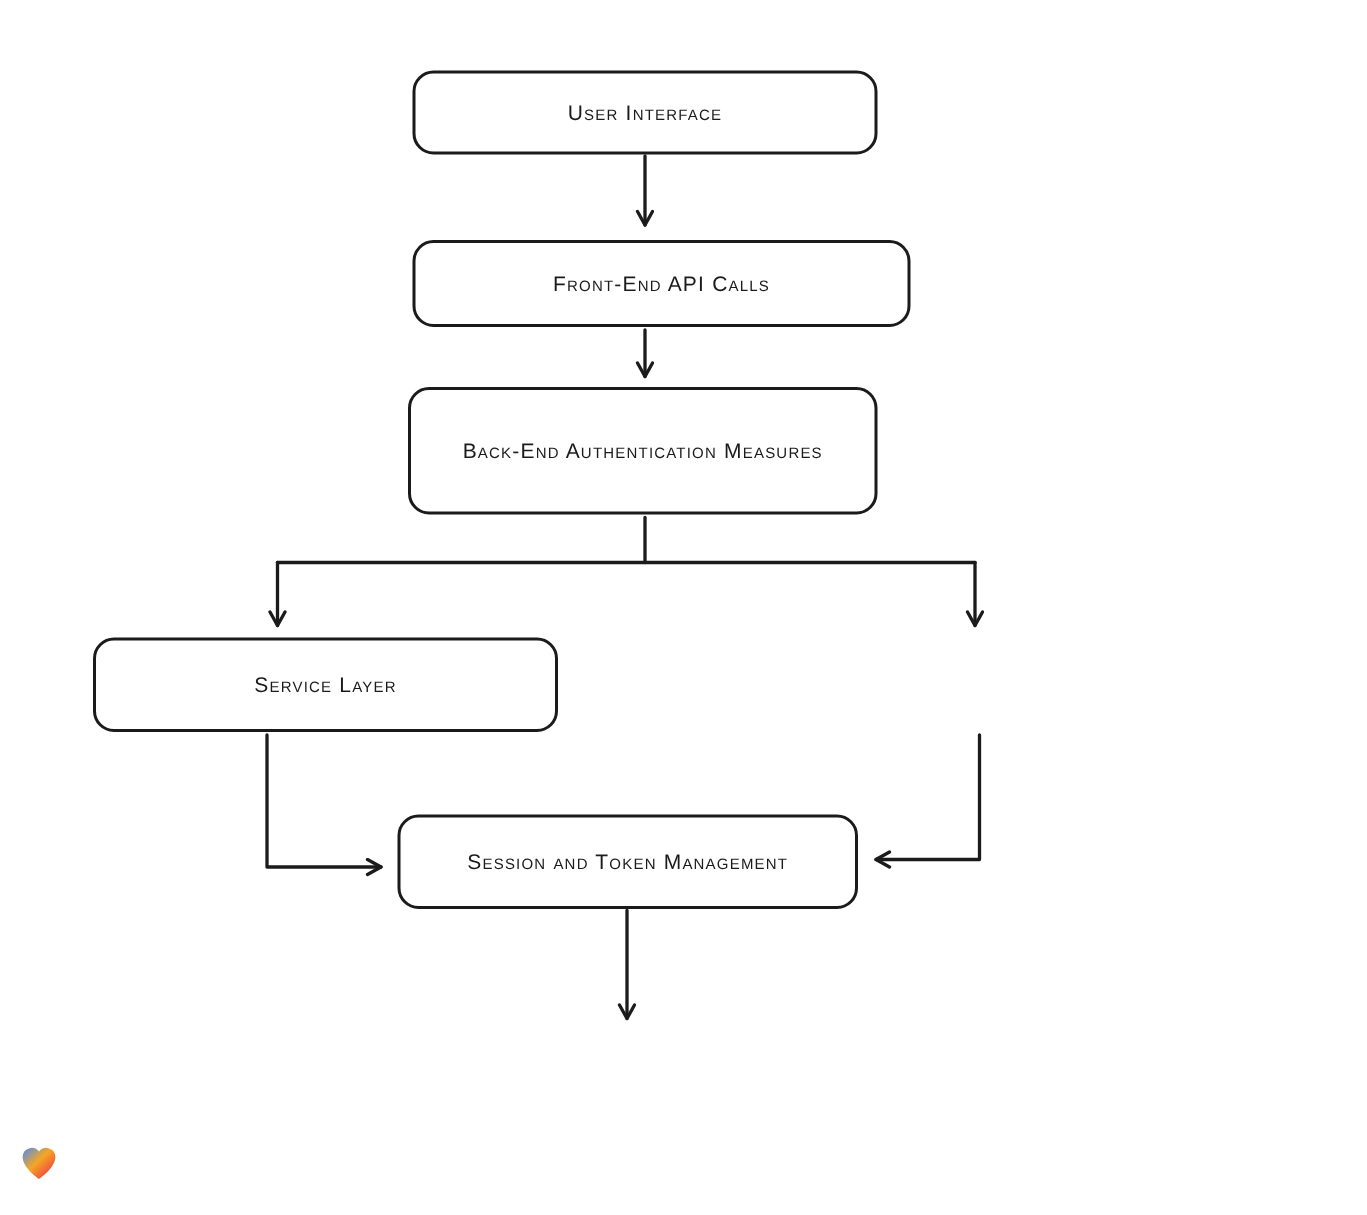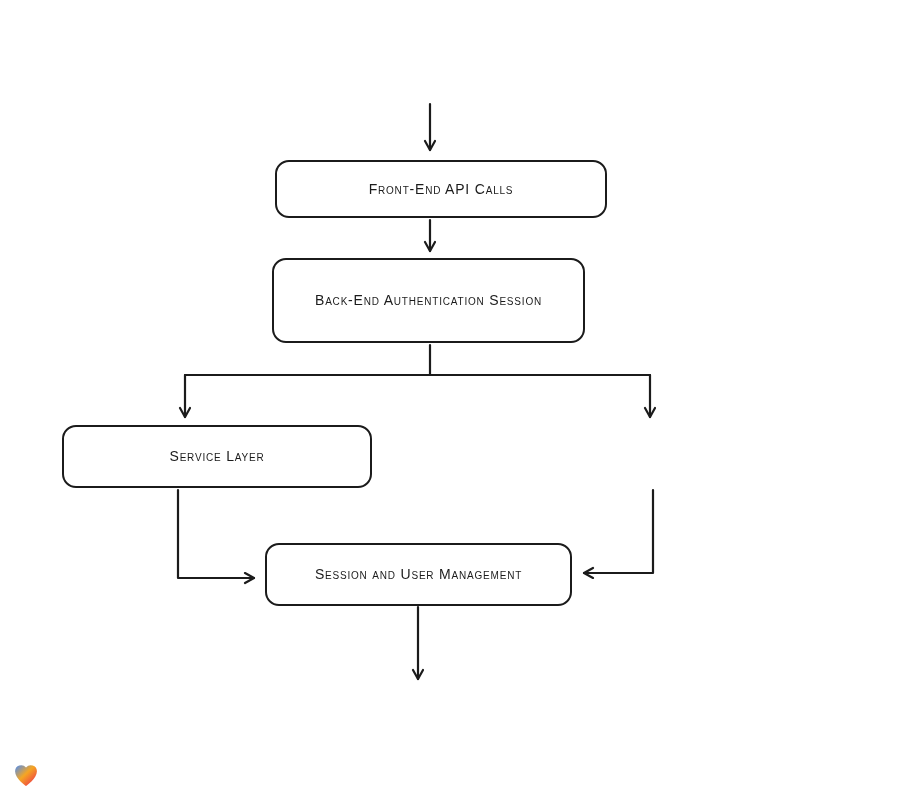--- a/index.html
+++ b/index.html
@@ -84,36 +84,39 @@
     <path class="edge" d="M185 375 L185 417" marker-end="url(#arrowhead)"></path>
     <path class="edge" d="M650 375 L650 417" marker-end="url(#arrowhead)"></path>
 
     <path class="edge" d="M178 490 L178 578 L254 578" marker-end="url(#arrowhead)"></path>
 
     <path class="edge" d="M653 490 L653 573 L584 573" marker-end="url(#arrowhead)"></path>
 
     <path class="edge" d="M418 607 L418 679" marker-end="url(#arrowhead)"></path>
   </svg>
 
+  <div class="node n-ui">
+    <span class="label">User Interface</span>
+  </div>
 
   <div class="node n-api">
     <span class="label">Front-End API Calls</span>
   </div>
 
   <div class="node n-backend">
-    <span class="label">Back-End Authentication Session</span>
+    <span class="label">Back-End Authentication Measures</span>
   </div>
 
   <div class="node n-db">
     <span class="label">Service Layer</span>
   </div>
 
 
   <div class="node n-session">
-    <span class="label">Session and User Management</span>
+    <span class="label">Session and Token Management</span>
   </div>
 
 
   <svg class="logo" viewBox="0 0 24 24" xmlns="http://www.w3.org/2000/svg" aria-hidden="true">
     <defs>
       <linearGradient id="heartGrad" x1="0" y1="0" x2="1" y2="1">
         <stop offset="0%" stop-color="#4a8cf7"></stop>
         <stop offset="45%" stop-color="#f5a623"></stop>
         <stop offset="85%" stop-color="#ef4444"></stop>
         <stop offset="100%" stop-color="#f46aa0"></stop>

